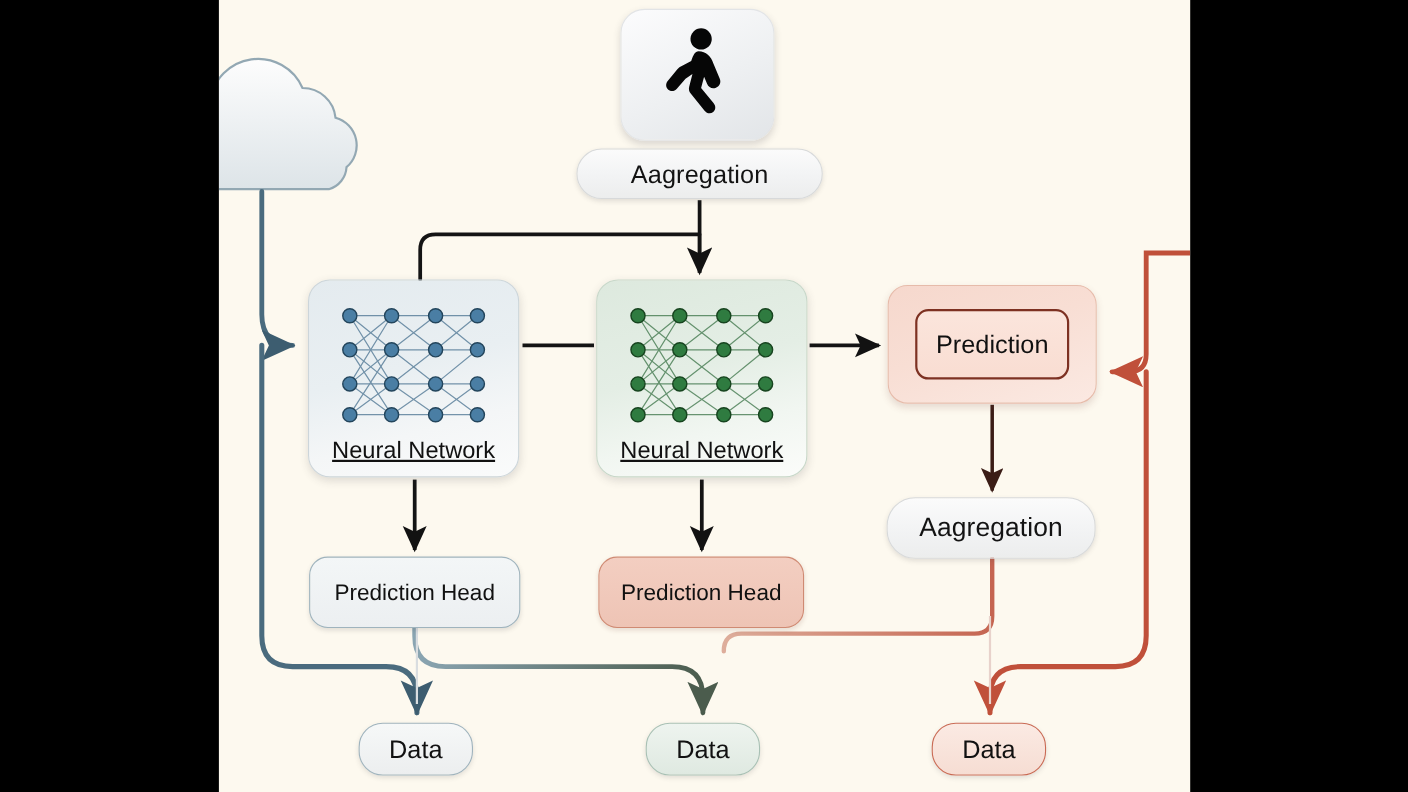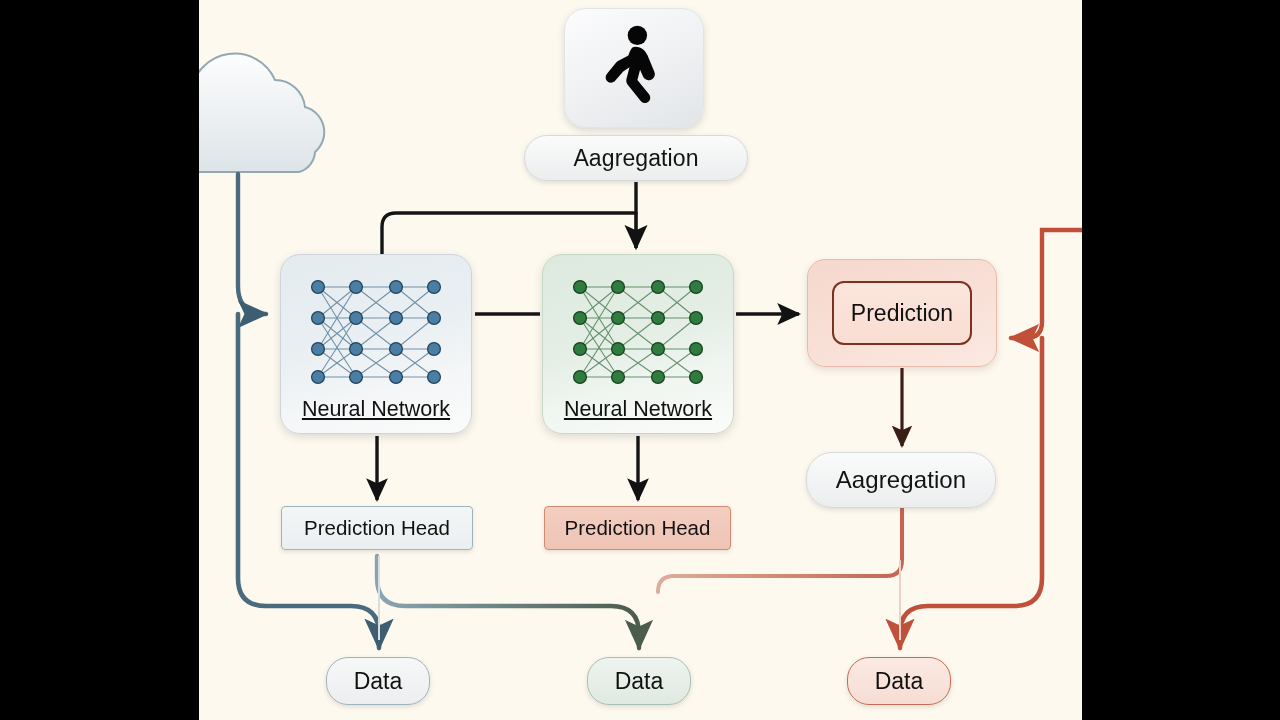--- a/index.html
+++ b/index.html
@@ -42,21 +42,21 @@
   #pred-outer{left:608px;top:259px;width:190px;height:108px;border-radius:18px;
     border:1px solid #e6bbaa;
     background:linear-gradient(160deg,#f6d8cd 0%,#f8ded4 45%,#fbe9e2 100%);
     box-shadow:0 3px 7px rgba(120,70,60,.16);}
   #pred-inner{width:136px;height:60px;border-radius:12px;border:2px solid #7d3122;
     background:linear-gradient(180deg,#fbe5dc 0%,#f9ddd2 100%);
     display:flex;align-items:center;justify-content:center;
     font-size:23px;color:#101010;}
 
   
-  .phead{height:44px;border-radius:4px;font-size:20.5px;color:#111;}
+  .phead{height:65px;border-radius:17px;font-size:20.5px;color:#111;}
   #phead-blue{left:82px;top:506px;width:192px;border:1px solid #9fb3bd;
     background:linear-gradient(180deg,#f3f6f7 0%,#eceff1 100%);
     box-shadow:0 2px 4px rgba(60,60,70,.13);}
   #phead-pink{left:345px;top:506px;width:187px;border:1px solid #cf8a73;
     background:linear-gradient(180deg,#f3cec1 0%,#eec4b5 100%);
     box-shadow:0 2px 4px rgba(120,70,60,.14);}
 
   
   .datapill{width:104px;height:48px;border-radius:22px;font-size:23px;color:#111;
     box-shadow:0 2px 5px rgba(60,60,70,.15);}

